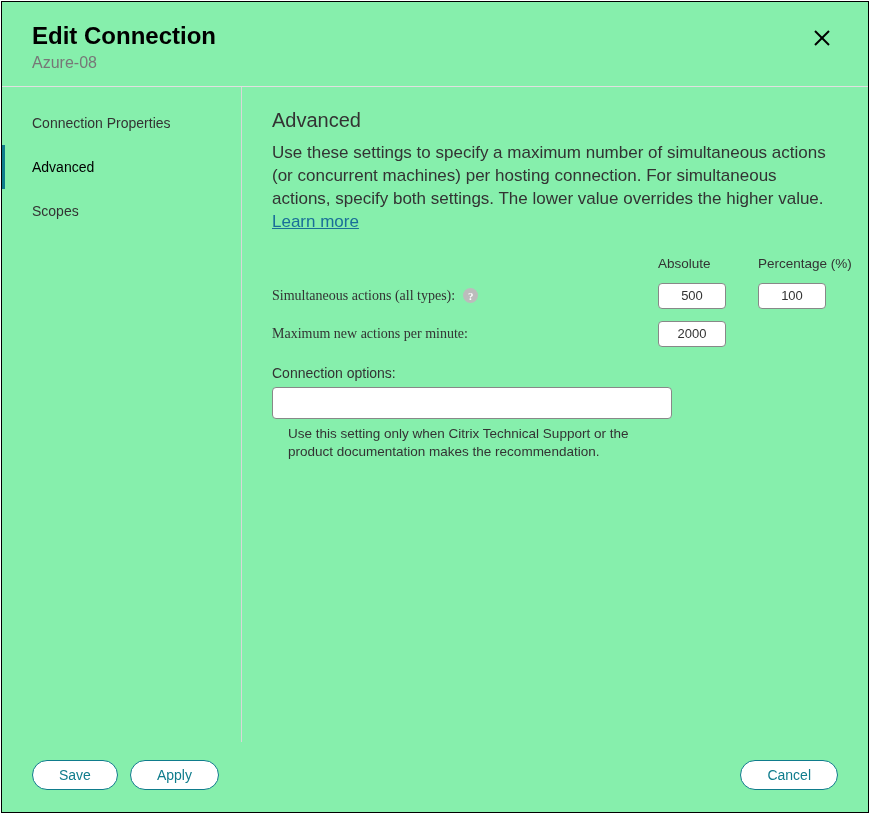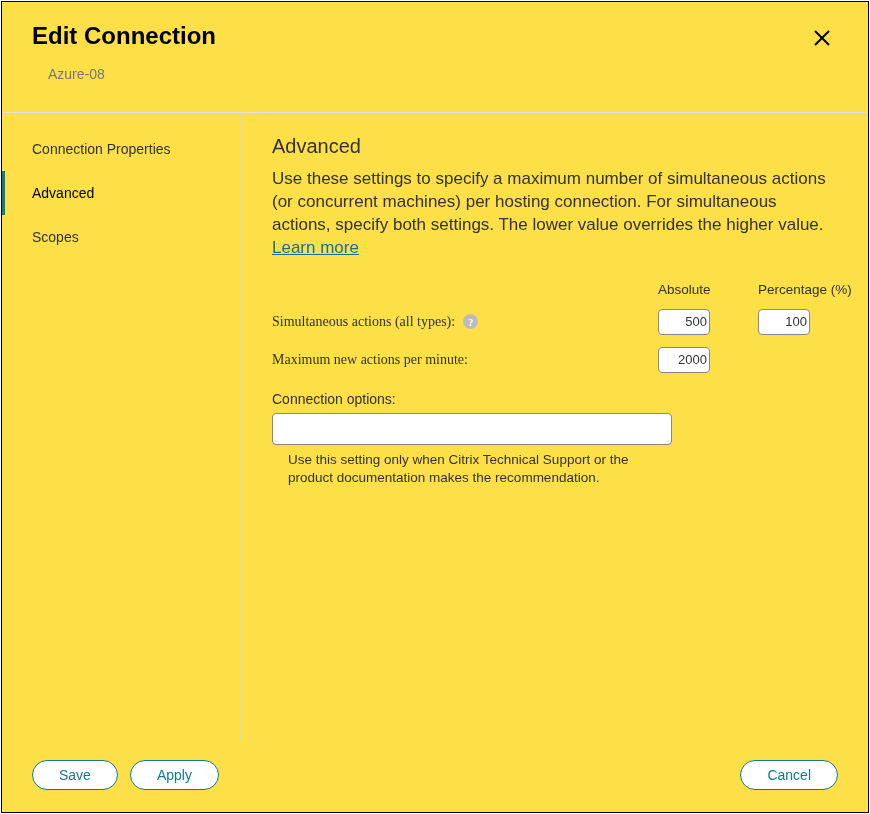--- a/index.html
+++ b/index.html
@@ -12,40 +12,40 @@
     height: 814px;
     background: #fff;
   }
   .dialog {
     border: 1px solid #000;
     width: 868px;
     height: 812px;
     margin: 1px;
     display: flex;
     flex-direction: column;
-    background: #fde047;
+    background: #86efac;
   }
   .header {
     padding: 20px 30px 14px 30px;
     display: flex;
     justify-content: space-between;
     align-items: flex-start;
     border-bottom: 1px solid #e0e0e0;
   }
   .header-left {}
   .title {
     font-size: 24px;
     font-weight: 700;
     color: #000;
     margin: 0 0 4px 0;
   }
   .subtitle {
-    font-size: 14px;
+    font-size: 16px;
     color: #777;
-    margin: 16px;
+    margin: 0;
   }
   .close-btn {
     cursor: pointer;
     padding: 6px;
   }
   .close-btn svg {
     width: 20px;
     height: 20px;
     stroke: #000;
     stroke-width: 2;
@@ -122,25 +122,25 @@
     border-radius: 50%;
     background: #bcbcbc;
     color: #fff;
     font-size: 11px;
     font-weight: bold;
     align-items: center;
     justify-content: center;
     cursor: default;
   }
   .num-input {
-    width: 52px;
+    width: 68px;
     height: 26px;
     border: 1px solid #888;
     border-radius: 4px;
-    text-align: right;
+    text-align: center;
     font-size: 13px;
     color: #333;
     background: #fff;
   }
   .conn-opts-label {
     font-size: 14px;
     color: #333;
     margin-bottom: 6px;
   }
   .conn-opts-input {

